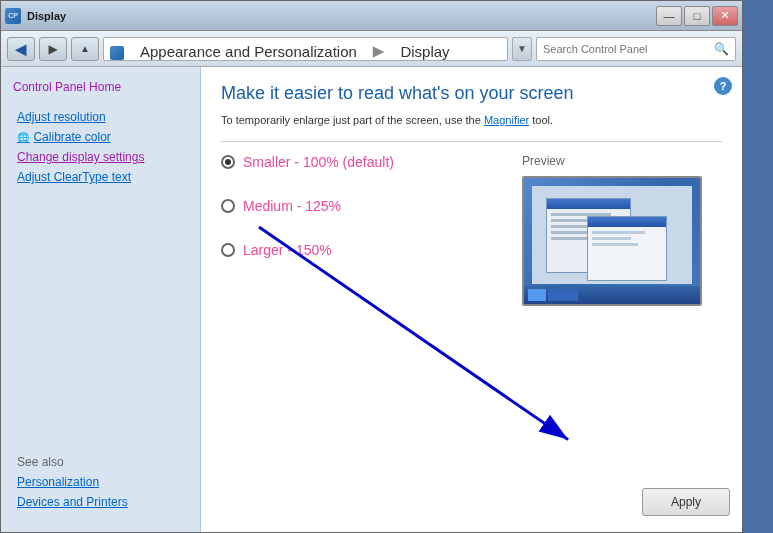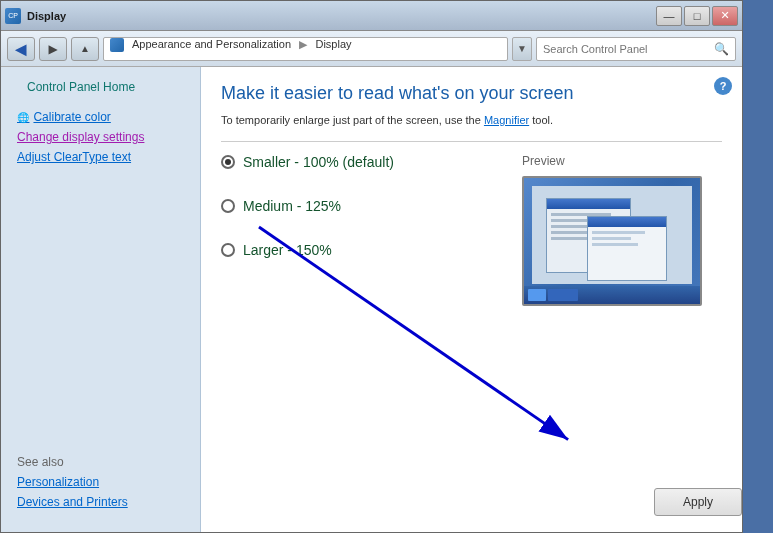--- a/index.html
+++ b/index.html
@@ -100,24 +100,24 @@
 
     .nav-btn.back { color: #2255aa; font-weight: bold; font-size: 14px; }
 
     .breadcrumb-bar {
       flex: 1;
       height: 24px;
       background: white;
       border: 1px solid #aaa;
       border-radius: 2px;
       display: flex;
-      align-items: flex-start;
+      align-items: flex-end;
       padding: 0 6px;
-      gap: 8px;
-      font-size: 11px;
+      gap: 16px;
+      font-size: 15px;
     }
 
     .breadcrumb-icon {
       width: 14px;
       height: 14px;
       background: linear-gradient(135deg, #4488cc, #2266aa);
       border-radius: 2px;
       flex-shrink: 0;
     }
 
@@ -190,23 +190,23 @@
       text-decoration: underline;
       cursor: pointer;
       display: flex;
       align-items: center;
       gap: 4px;
     }
 
     .sidebar-link.active { color: #a21caf; font-weight: normal; }
 
     .sidebar-control-panel {
-      padding: 3px 26px;
-      font-size: 12px;
-      color: #0f766e;
+      padding: 3px 12px;
+      font-size: 12px;
+      color: #a21caf;
       cursor: pointer;
     }
 
     .sidebar-see-also {
       padding: 3px 16px;
       font-size: 12px;
       color: #666;
       font-weight: normal;
       margin-top: auto;
       padding-top: 20px;
@@ -303,21 +303,21 @@
     .radio-btn.selected::after {
       content: '';
       width: 6px;
       height: 6px;
       background: #333;
       border-radius: 50%;
     }
 
     .radio-label {
       font-size: 14px;
-      color: #14532d;
+      color: #ec4899;
     }
 
     .preview-section {
       width: 200px;
     }
 
     .preview-label {
       font-size: 12px;
       color: #666;
       margin-bottom: 8px;
@@ -392,21 +392,21 @@
       left: 0;
       width: 100%;
       height: 100%;
       pointer-events: none;
     }
 
     
     .apply-row {
       position: absolute;
       bottom: 16px;
-      right: 0;
+      right: 12px;
     }
 
     .apply-btn {
       padding: 6px 28px;
       background: linear-gradient(to bottom, #f0f0f0, #ddd);
       border: 1px solid #999;
       border-radius: 3px;
       font-size: 12px;
       cursor: pointer;
       color: #333;
@@ -447,20 +447,21 @@
       <span class="search-icon-btn">🔍</span>
     </div>
   </div>
 
   <div class="main-area">
 
     <div class="sidebar">
       <div class="sidebar-control-panel">Control Panel Home</div>
 
       <div style="margin-top:10px;"></div>
+      <div class="sidebar-link">Adjust resolution</div>
       <div class="sidebar-link" style="display:flex;align-items:center;gap:4px;">
         <span style="font-size:10px;">🌐</span>
         <span>Calibrate color</span>
       </div>
       <div class="sidebar-link active">Change display settings</div>
       <div class="sidebar-link">Adjust ClearType text</div>
 
       <div class="sidebar-bottom">
         <div class="sidebar-see-also">See also</div>
         <div class="sidebar-link">Personalization</div>

